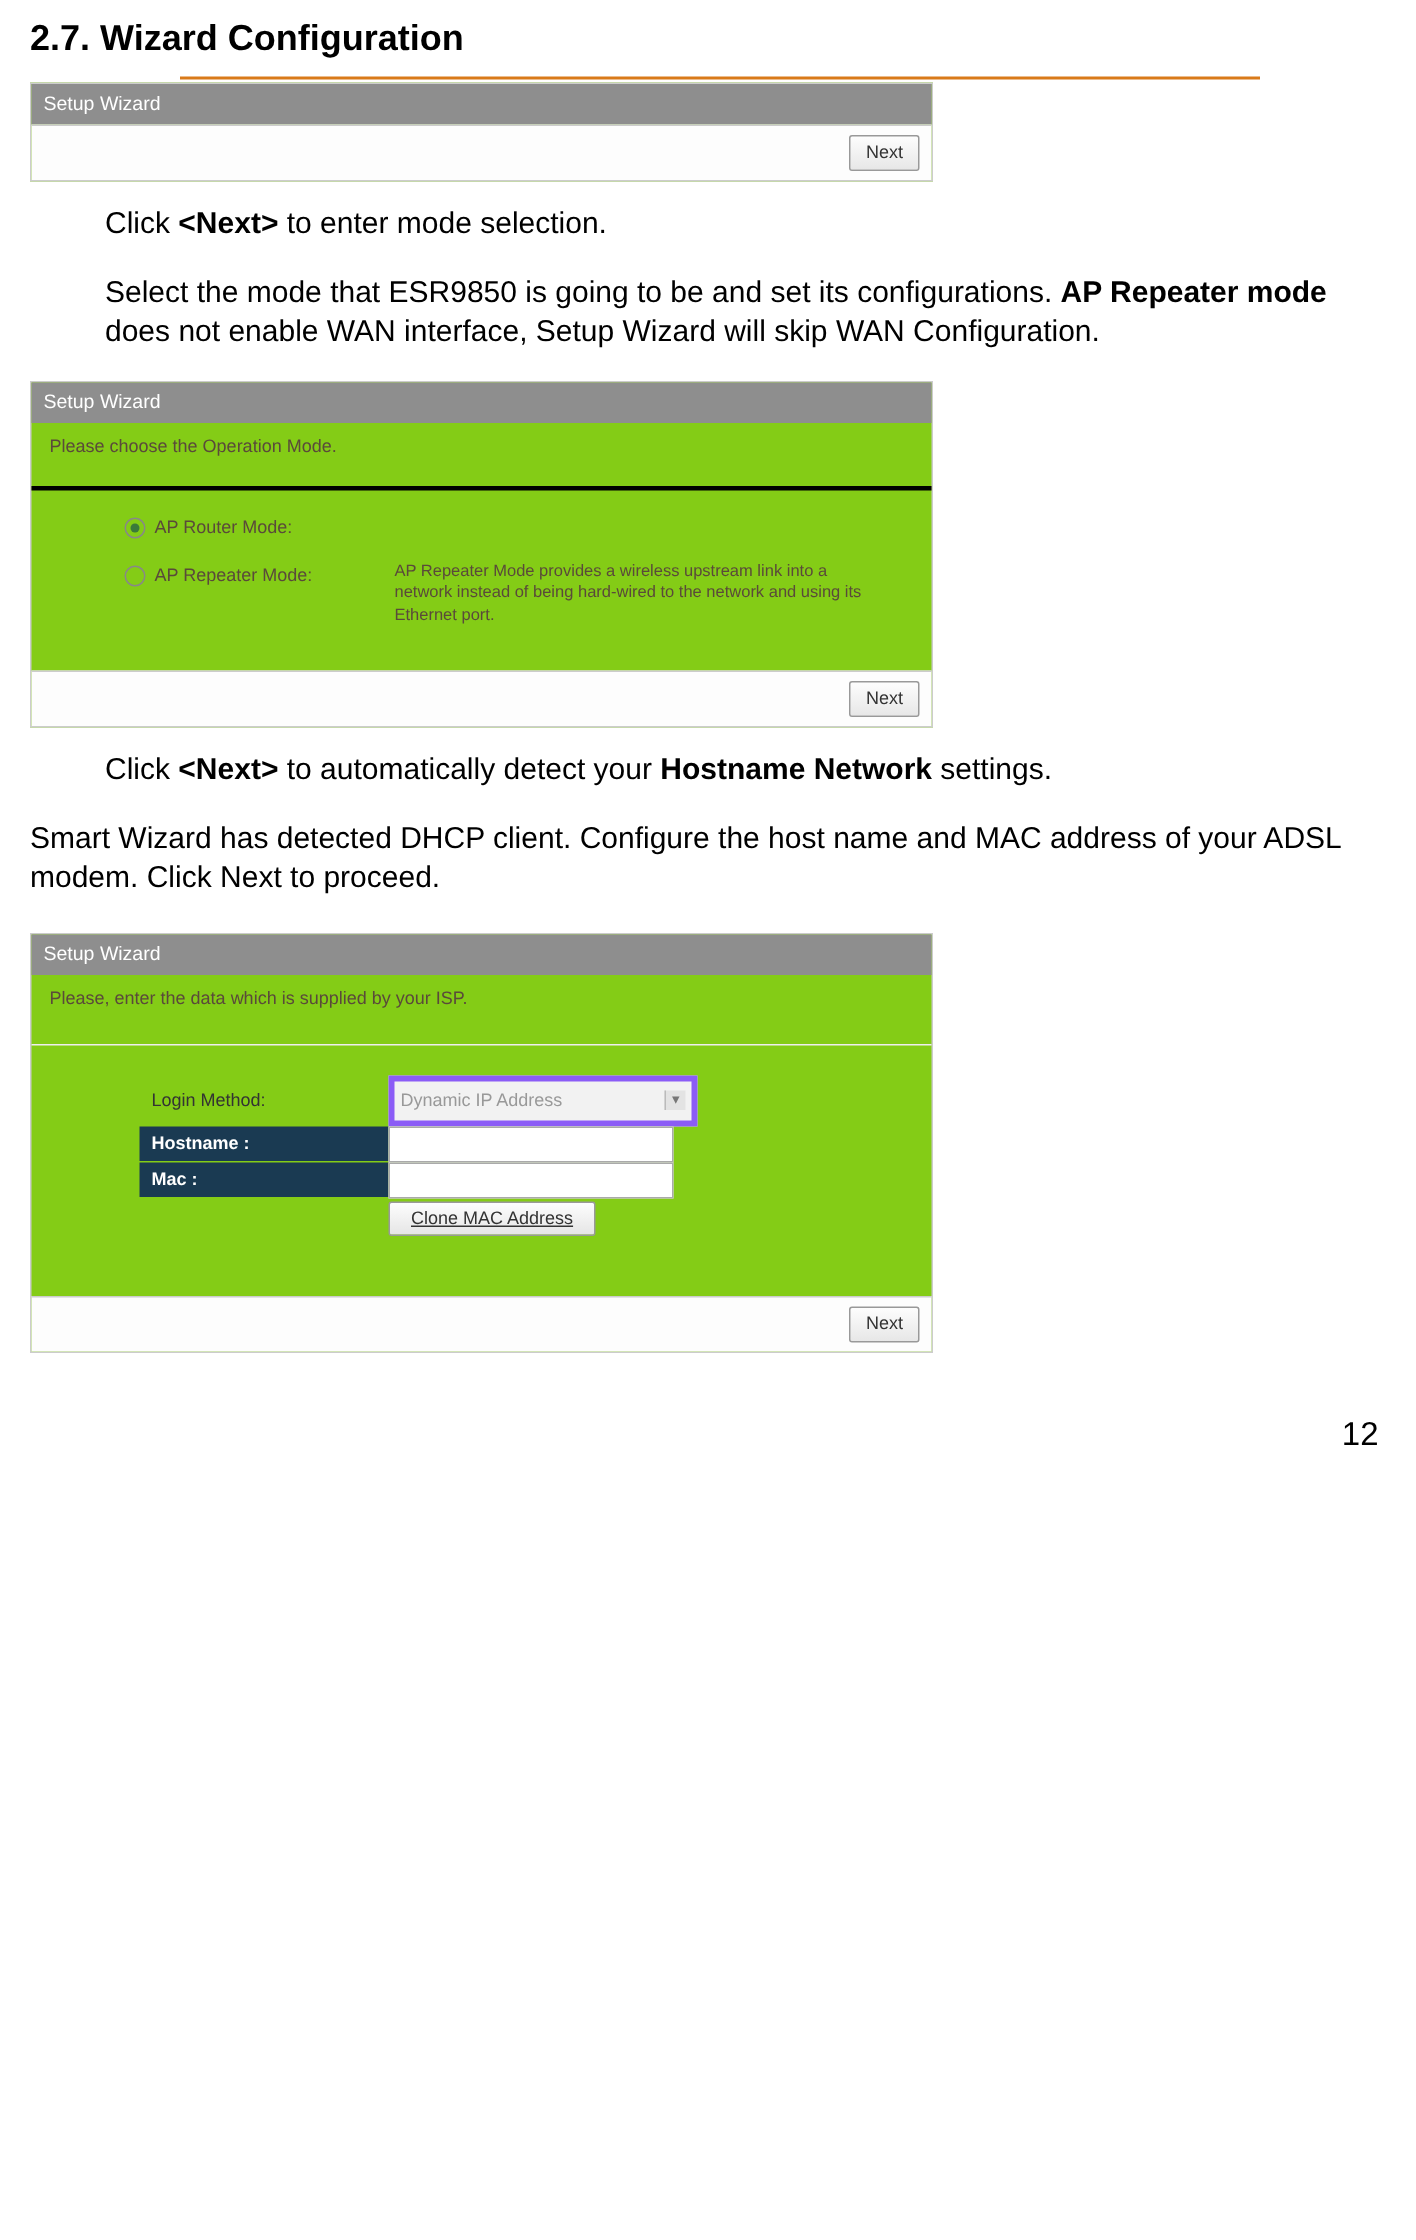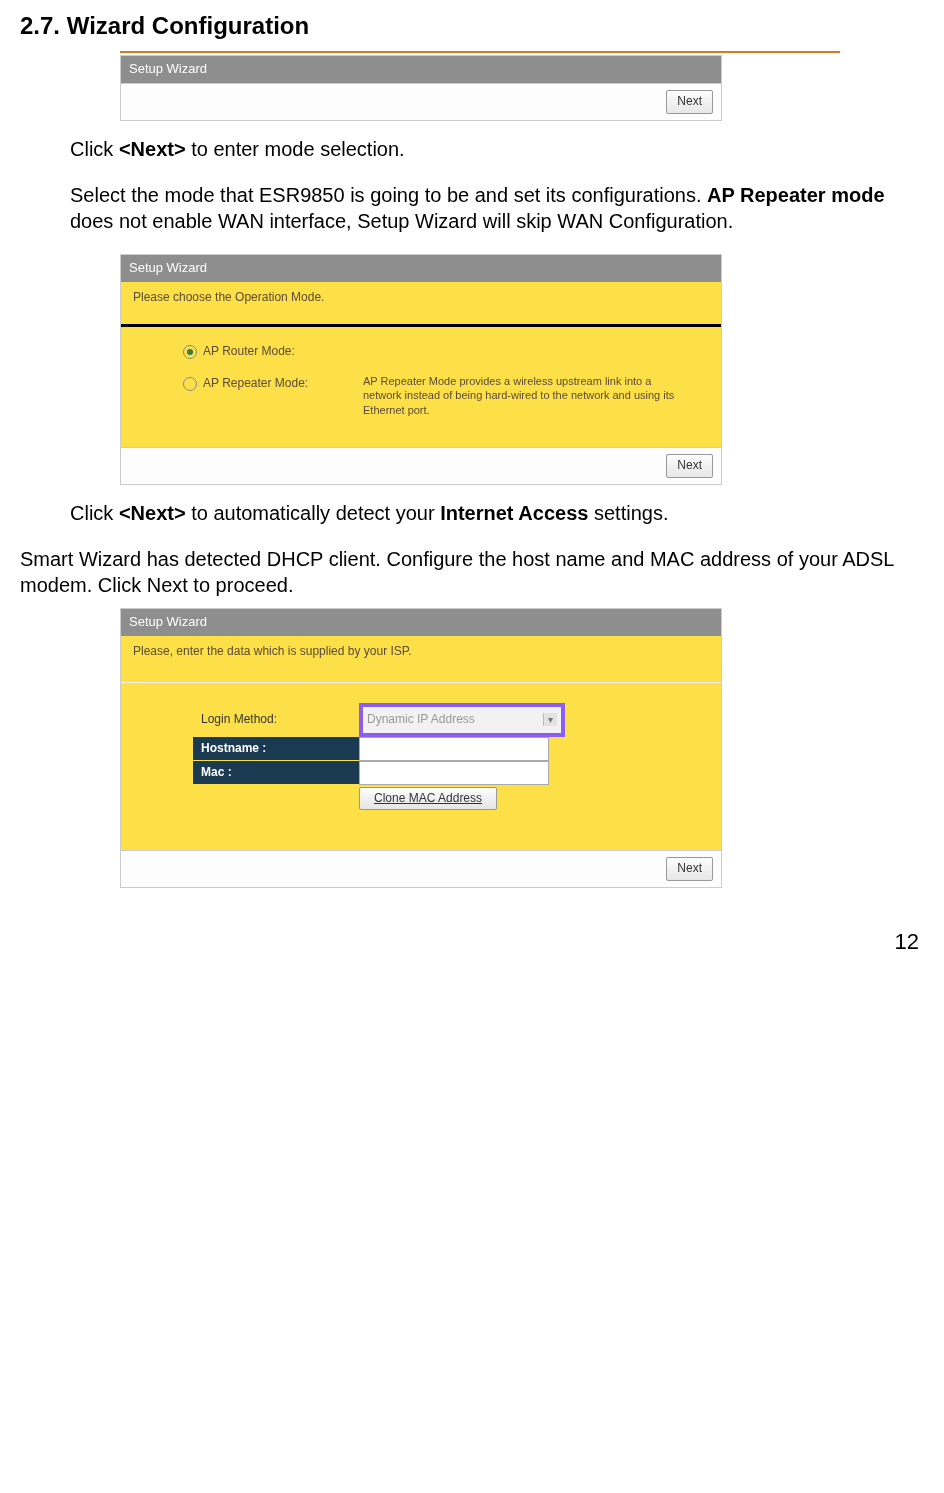--- a/index.html
+++ b/index.html
@@ -18,23 +18,22 @@
     }
     .orange-rule {
       border: none;
       border-top: 2px solid #d97a1a;
       margin: 0 0 2px 0;
       margin-left: 100px;
       width: 720px;
     }
     .wizard-box {
       width: 600px;
-      margin-left: 100px;
       border: 1px solid #ccc;
-      background: #fde047;
+      background: #84cc16;
       font-family: Verdana, Geneva, sans-serif;
       font-size: 12px;
       color: #5a4a3a;
       margin-bottom: 15px;
     }
     .wizard-title {
       background: #8e8e8e;
       color: #fff;
       padding: 5px 8px;
       font-size: 13px;
@@ -61,21 +60,21 @@
       padding: 3px 10px;
       font-size: 12px;
       color: #333;
       border-radius: 2px;
       cursor: pointer;
     }
     .instr {
       margin: 10px 0 20px 50px;
     }
     .instr-noindent {
-      margin: 10px 0 10px 0;
+      margin: 10px 0 24px 0;
     }
     .mode-row {
       display: flex;
       margin-bottom: 15px;
       margin-left: 50px;
     }
     .mode-left {
       width: 180px;
       display: flex;
       align-items: flex-start;
@@ -217,21 +216,21 @@
       </div>
       <div class="mode-desc">AP Repeater Mode provides a wireless upstream link into a network instead of being hard-wired to the network and using its Ethernet port.</div>
     </div>
   </div>
   <div class="wizard-footer">
     <span class="next-btn">Next</span>
   </div>
 </div>
 
 <p class="instr">
-  <span>Click </span><b>&lt;Next&gt;</b><span> to automatically detect your </span><b>Internet Access</b><span> settings.</span>
+  <span>Click </span><b>&lt;Next&gt;</b><span> to automatically detect your </span><b>Hostname Network</b><span> settings.</span>
 </p>
 
 <p class="instr-noindent">Smart Wizard has detected DHCP client. Configure the host name and MAC address of your ADSL modem. Click Next to proceed.</p>
 
 <div class="wizard-box">
   <div class="wizard-title">Setup Wizard</div>
   <div class="wizard-body" style="padding:8px 12px;">Please, enter the data which is supplied by your ISP.</div>
   <div class="wizard-body" style="border-top:1px solid #eee;">
     <div class="form-area">
       <div class="form-row">

